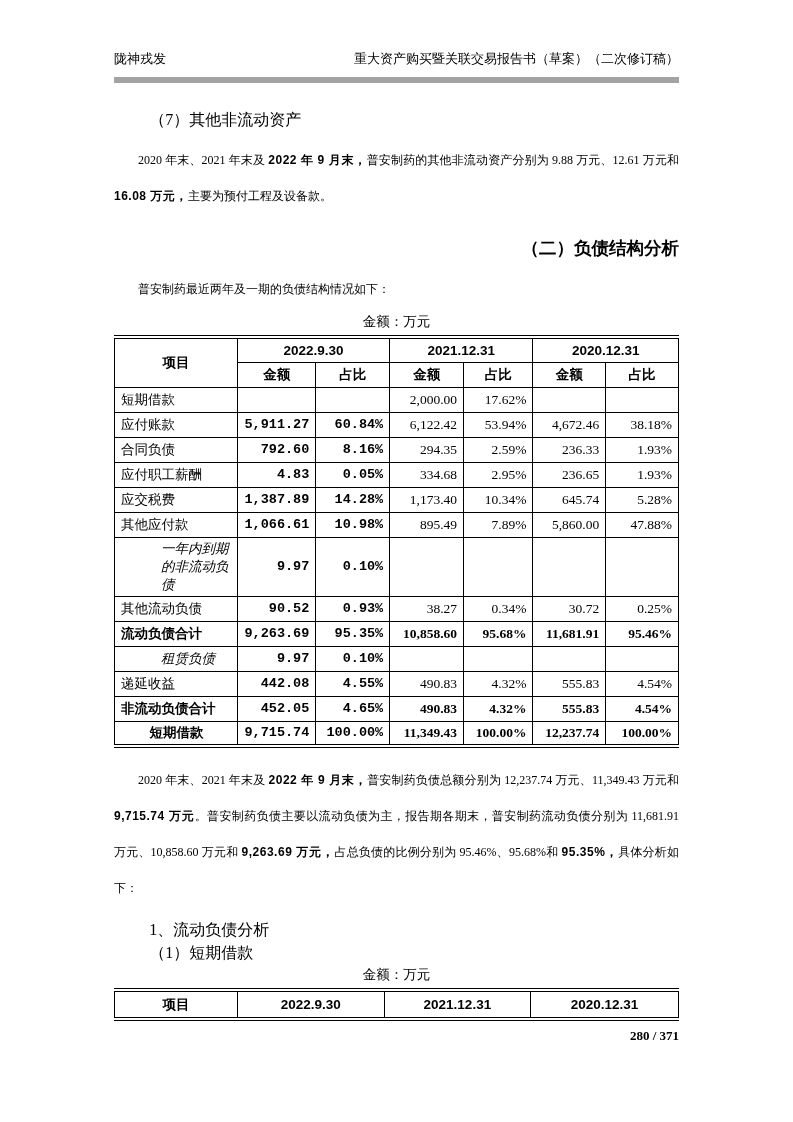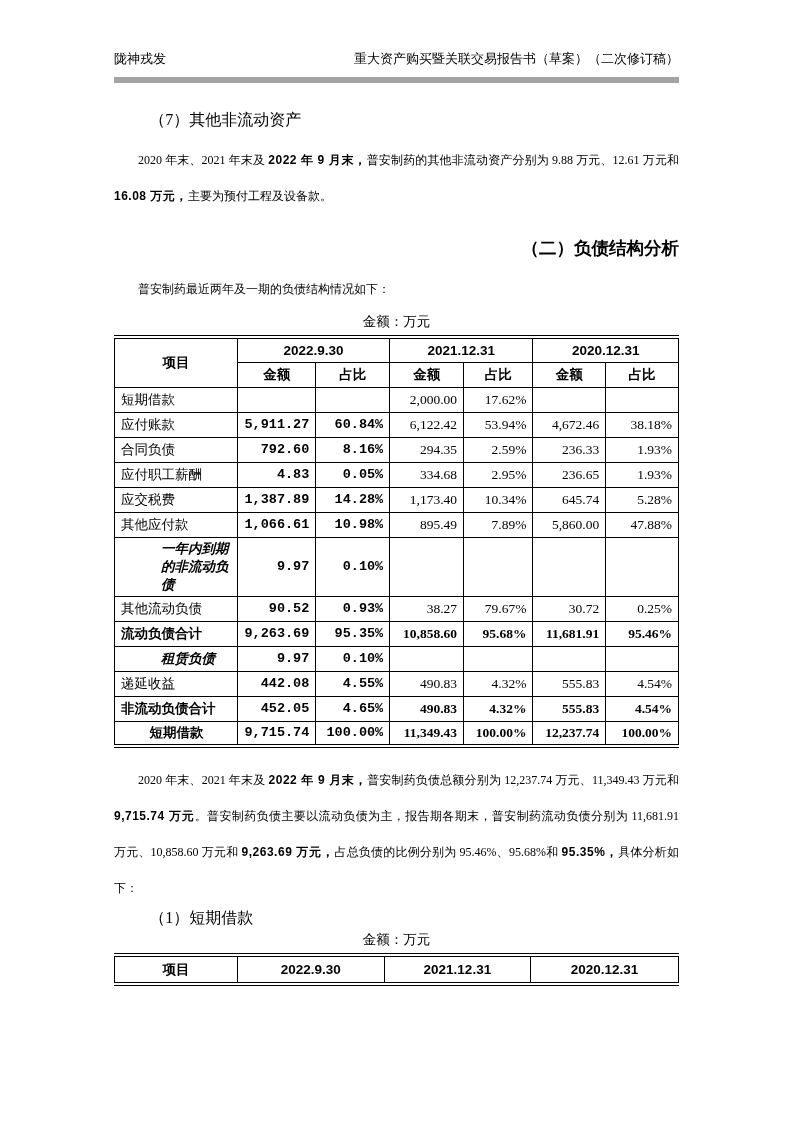--- a/index.html
+++ b/index.html
@@ -28,21 +28,21 @@
   table { width:100%; border-collapse:collapse; table-layout:fixed;
           border-top:4px double #000; border-bottom:4px double #000;
           border-left:1px solid #000; border-right:1px solid #000; }
   td,th { border:1px solid #000; font-size:13.5px; padding:2px 5px; height:25px; vertical-align:middle; }
   thead th { font-family:"Liberation Sans","DejaVu Sans",sans-serif; font-weight:700; text-align:center; }
   td.c-label { text-align:left; padding-left:6px; }
   td.c-num { text-align:right; padding-right:6px; }
   td.y22 { font-weight:700; font-family:Liberation Mono, monospace; }
   tr.bold-row td { font-weight:700; }
   tr.bold-row td.c-label { font-family:"Liberation Sans","DejaVu Sans",sans-serif; }
-  td.kai { font-weight:700; font-style:italic; line-height:18px;padding-left:46px; }
+  td.kai { font-weight:400; font-style:italic; line-height:18px;padding-left:46px; }
   td.center { text-align:center; }
   .tbl2 thead th { height:29px; }
   
   .pfoot { text-align:right; font-weight:700; font-size:13px; margin-top:7px;
            font-family:"Liberation Serif","DejaVu Serif",serif; }
 </style>
 </head>
 <body>
 
 <div class="page">
@@ -150,21 +150,21 @@
           <td class="c-num"></td>
           <td class="c-num"></td>
           <td class="c-num"></td>
           <td class="c-num"></td>
         </tr>
         <tr>
           <td class="c-label">其他流动负债</td>
           <td class="c-num y22">90.52</td>
           <td class="c-num y22">0.93%</td>
           <td class="c-num">38.27</td>
-          <td class="c-num">79.67%</td>
+          <td class="c-num">0.34%</td>
           <td class="c-num">30.72</td>
           <td class="c-num">0.25%</td>
         </tr>
         <tr class="bold-row">
           <td class="c-label">流动负债合计</td>
           <td class="c-num y22">9,263.69</td>
           <td class="c-num y22">95.35%</td>
           <td class="c-num">10,858.60</td>
           <td class="c-num">95.68%</td>
           <td class="c-num">11,681.91</td>
@@ -204,20 +204,21 @@
           <td class="c-num">11,349.43</td>
           <td class="c-num">100.00%</td>
           <td class="c-num">12,237.74</td>
           <td class="c-num">100.00%</td>
         </tr>
       </tbody>
   </table>
 
   <p class="body" style="margin-top:14px"><span>2020 年末、2021 年末及 </span><span class="b">2022 年 9 月末，</span><span>普安制药负债总额分别为 12,237.74 万元、11,349.43 万元和 </span><span class="b">9,715.74 万元</span><span>。普安制药负债主要以流动负债为主，报告期各期末，普安制药流动负债分别为 11,681.91 万元、10,858.60 万元和 </span><span class="b">9,263.69 万元，</span><span>占总负债的比例分别为 95.46%、95.68%和 </span><span class="b">95.35%，</span><span>具体分析如下：</span></p>
 
+  <div class="h-num" style="margin-top:14px">1、流动负债分析</div>
 
   <div class="h-num" style="margin-top:2px">（1）短期借款</div>
 
 
   <div class="unit" style="margin-top:2px">金额：万元</div>
 
   <table class="tbl2">
     <colgroup>
       <col style="width:21.8%">
         <col style="width:26%">
@@ -227,14 +228,15 @@
     <thead>
       <tr>
         <th>项目</th>
         <th>2022.9.30</th>
         <th>2021.12.31</th>
         <th>2020.12.31</th>
       </tr>
     </thead>
   </table>
 
+  <div class="pfoot">280 / 371</div>
 
 </div>
 
 </body></html>

